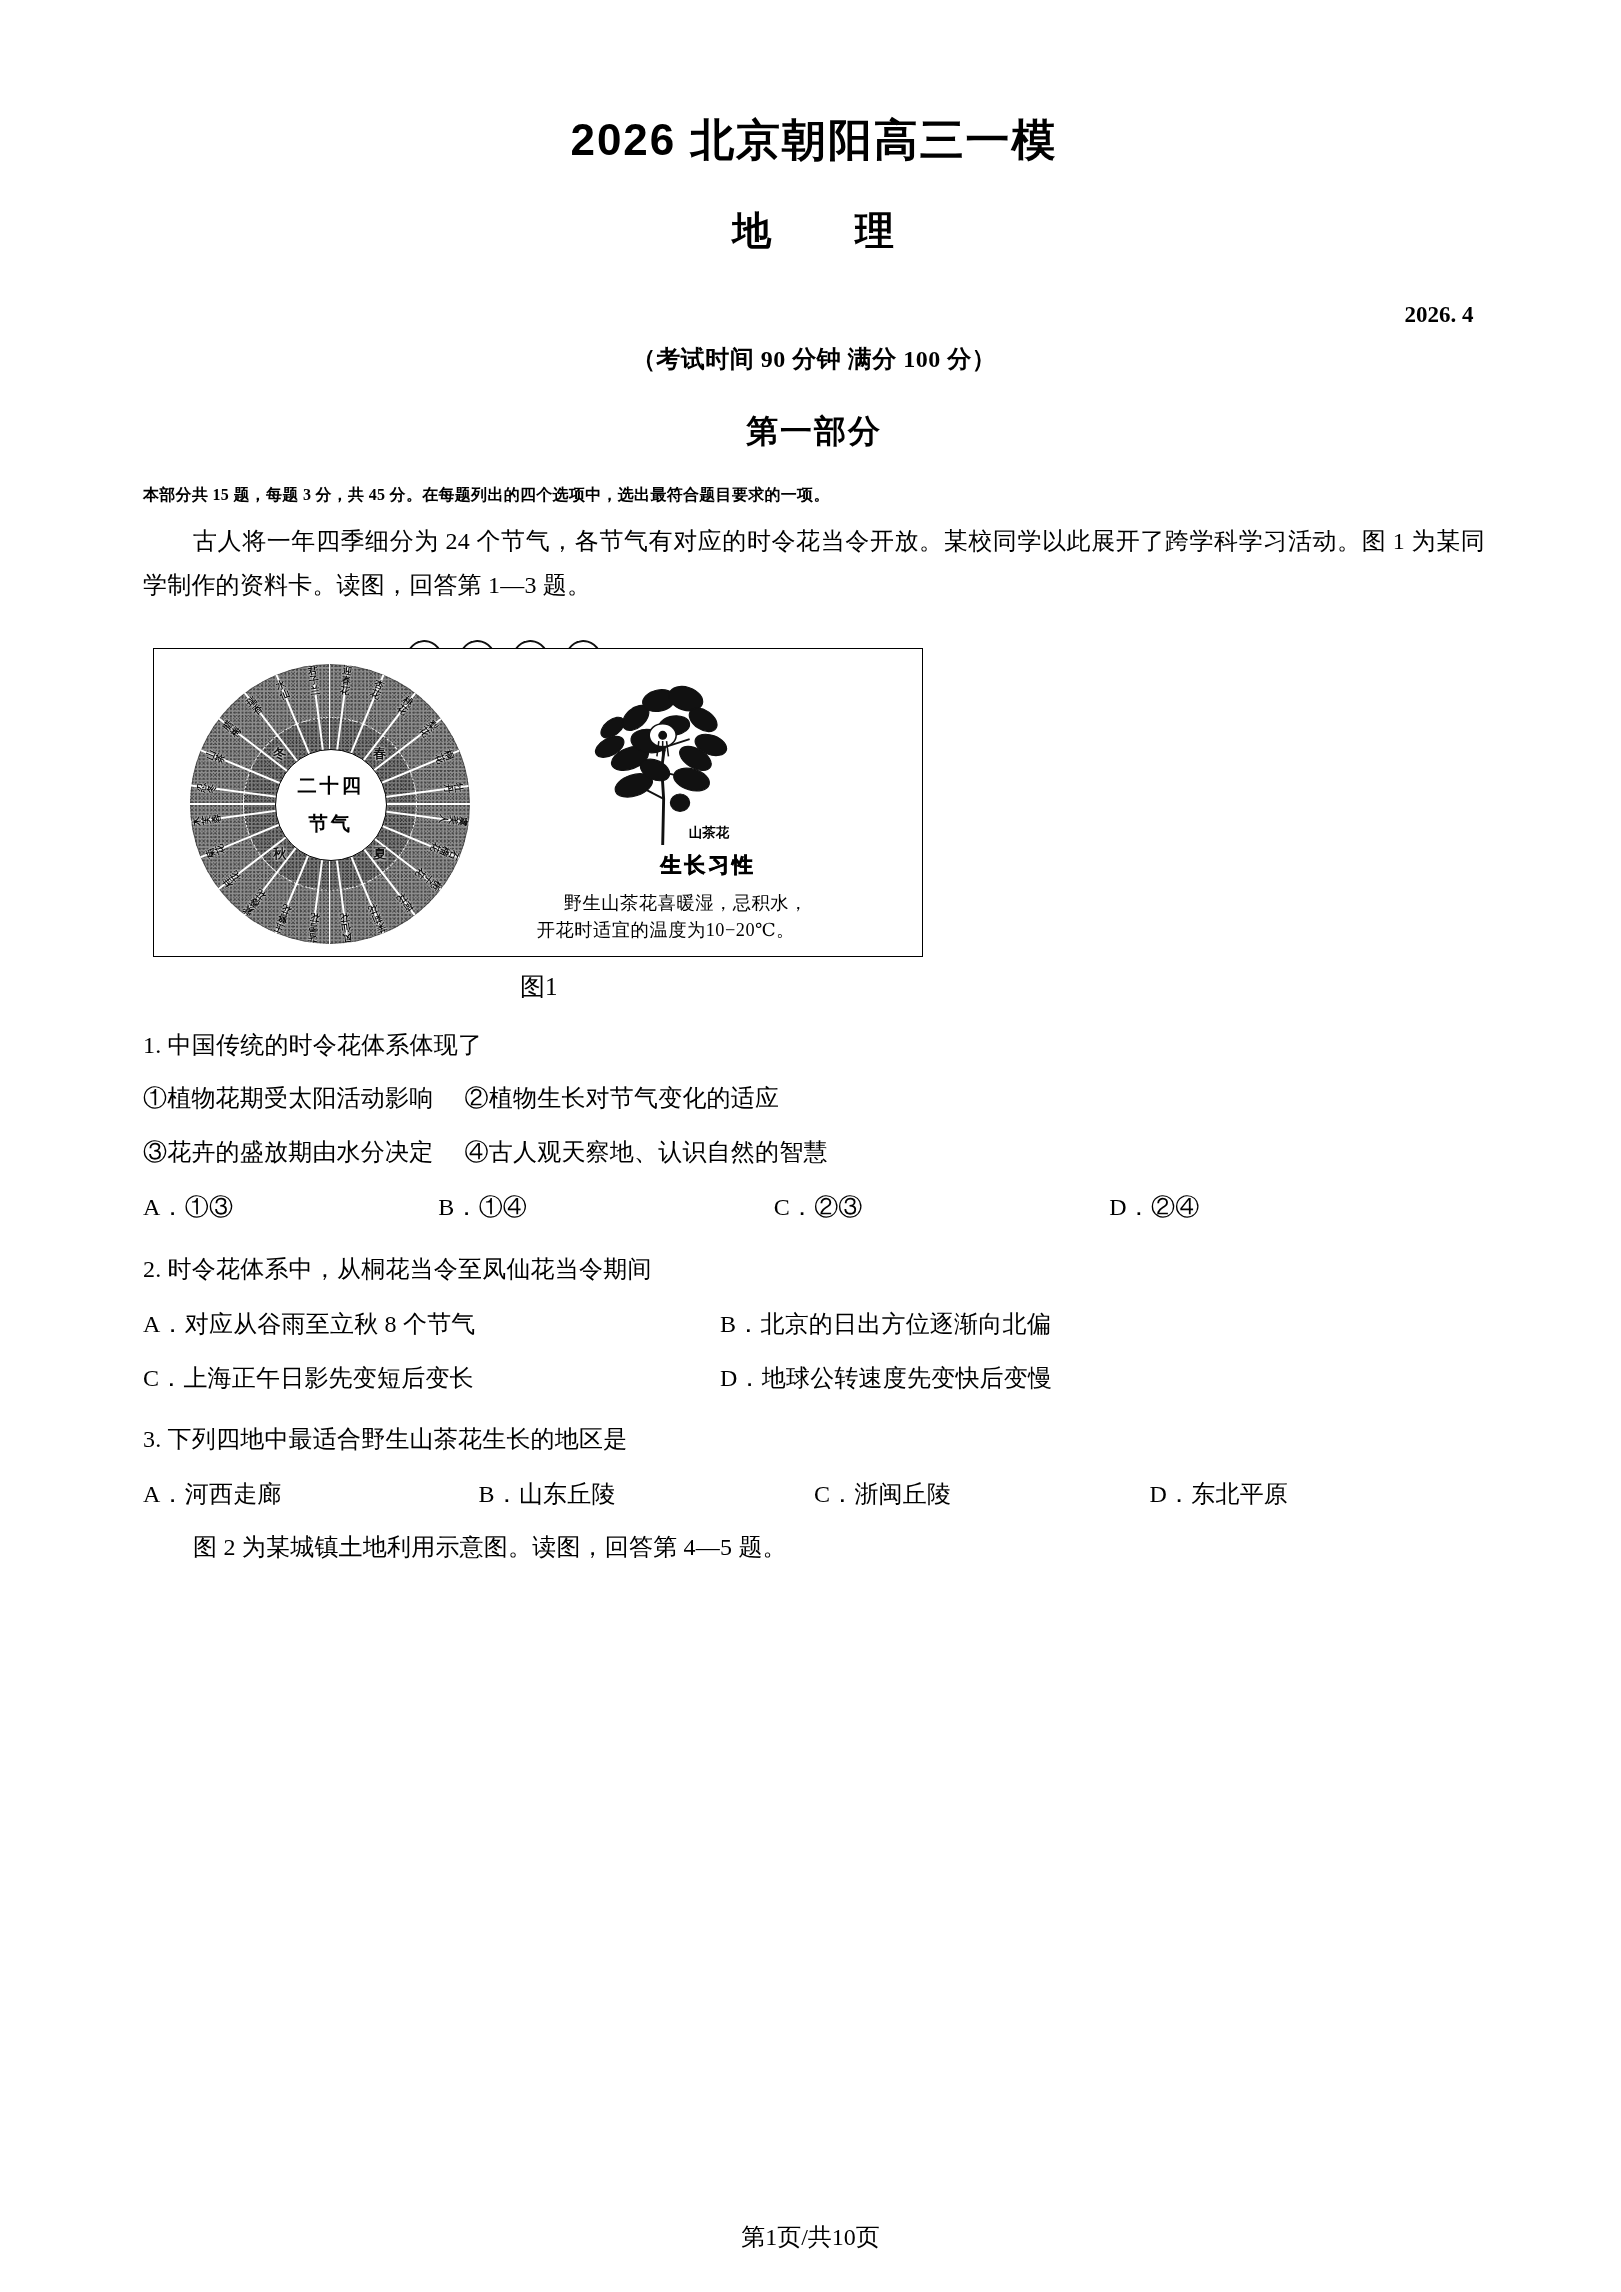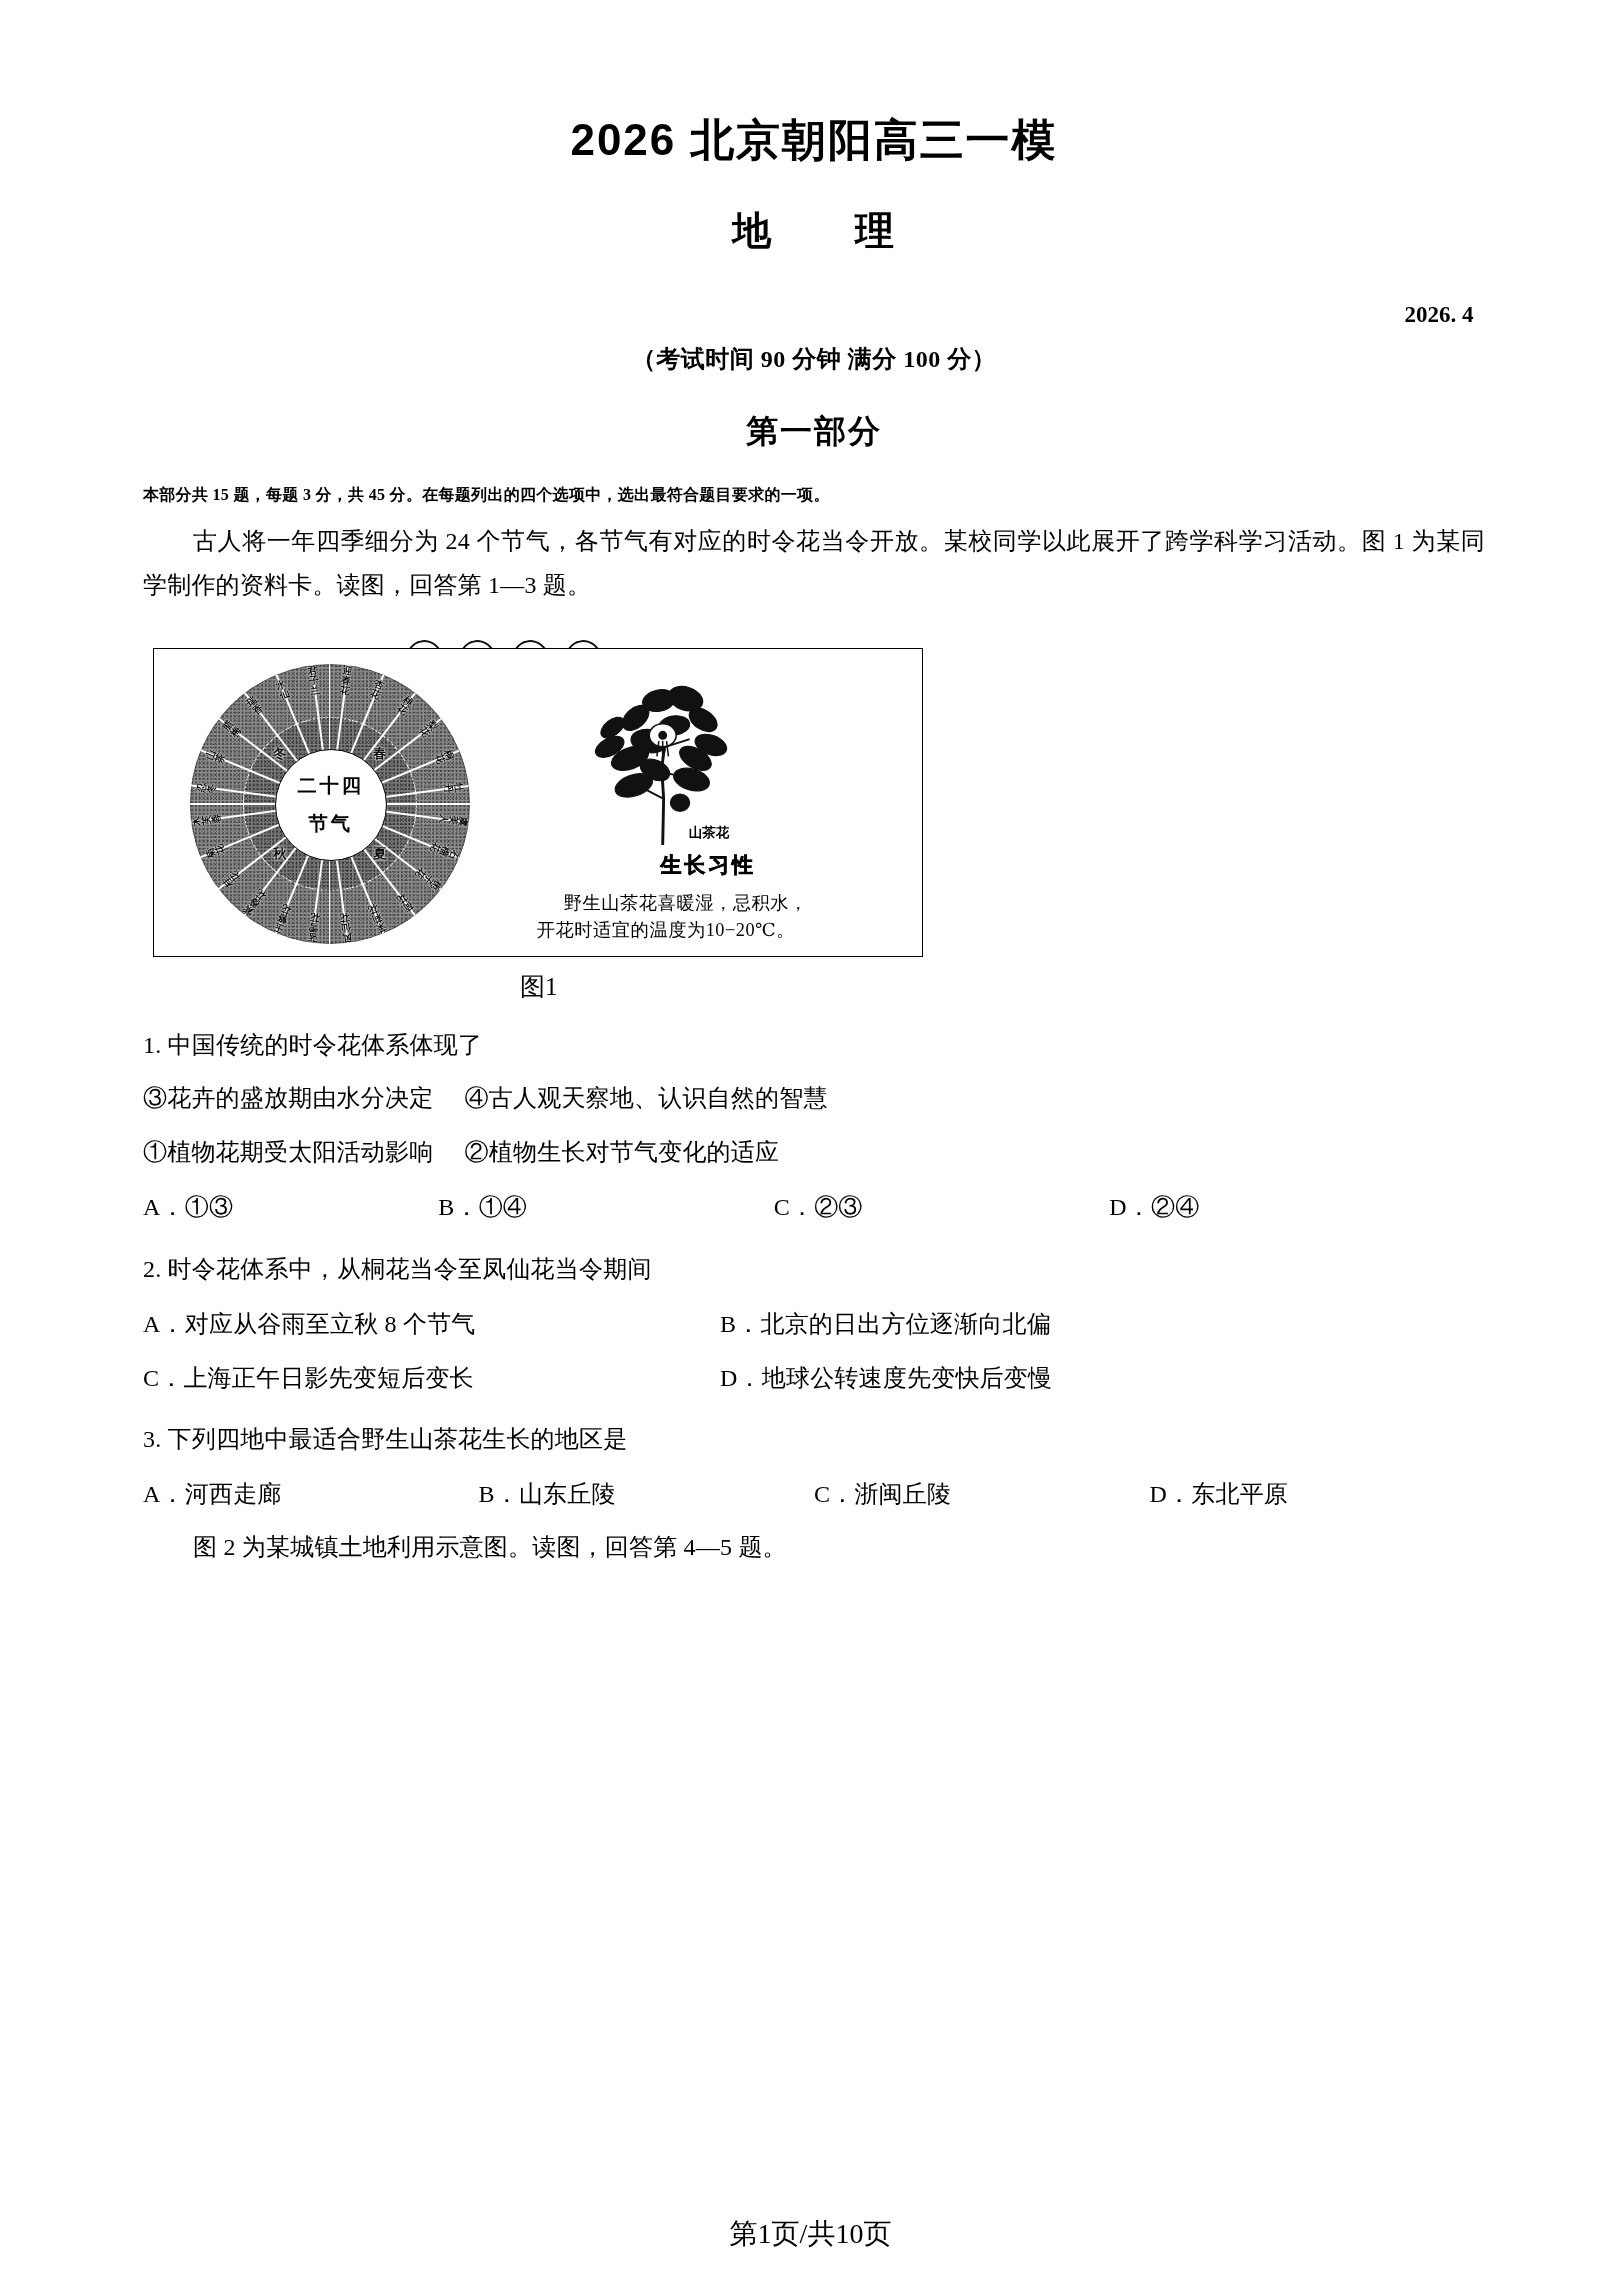--- a/index.html
+++ b/index.html
@@ -320,21 +320,21 @@
     width: 772px;
     margin-left: 9.7px;
   }
 
   
   .footer {
     position: absolute;
     left: 0; right: 0;
     bottom: 39px;
     text-align: center;
-    font-size: 28px;
+    font-size: 24px;
   }
 </style>
 </head>
 <body>
 
 <div class="page">
   <div class="content">
 
     <div class="doc-title">2026 北京朝阳高三一模</div>
     <div class="doc-subject">地　　理</div>
@@ -463,26 +463,26 @@
       </div>
 
       <div class="fig-caption">图1</div>
     </div>
 
     <div class="q-stem">
       <span>1.</span>
       <span>中国传统的时令花体系体现了</span>
     </div>
     <div class="q-sub">
+      <span>①植物花期受太阳活动影响</span>
+      <span class="s2">②植物生长对节气变化的适应</span>
+    </div>
+    <div class="q-sub">
       <span>③花卉的盛放期由水分决定</span>
       <span class="s2">④古人观天察地、认识自然的智慧</span>
-    </div>
-    <div class="q-sub">
-      <span>①植物花期受太阳活动影响</span>
-      <span class="s2">②植物生长对节气变化的适应</span>
     </div>
     <div class="opts four narrow">
       <span>A．①③</span>
       <span>B．①④</span>
       <span>C．②③</span>
       <span>D．②④</span>
     </div>
 
     <div class="q-stem">
       <span>2.</span>

